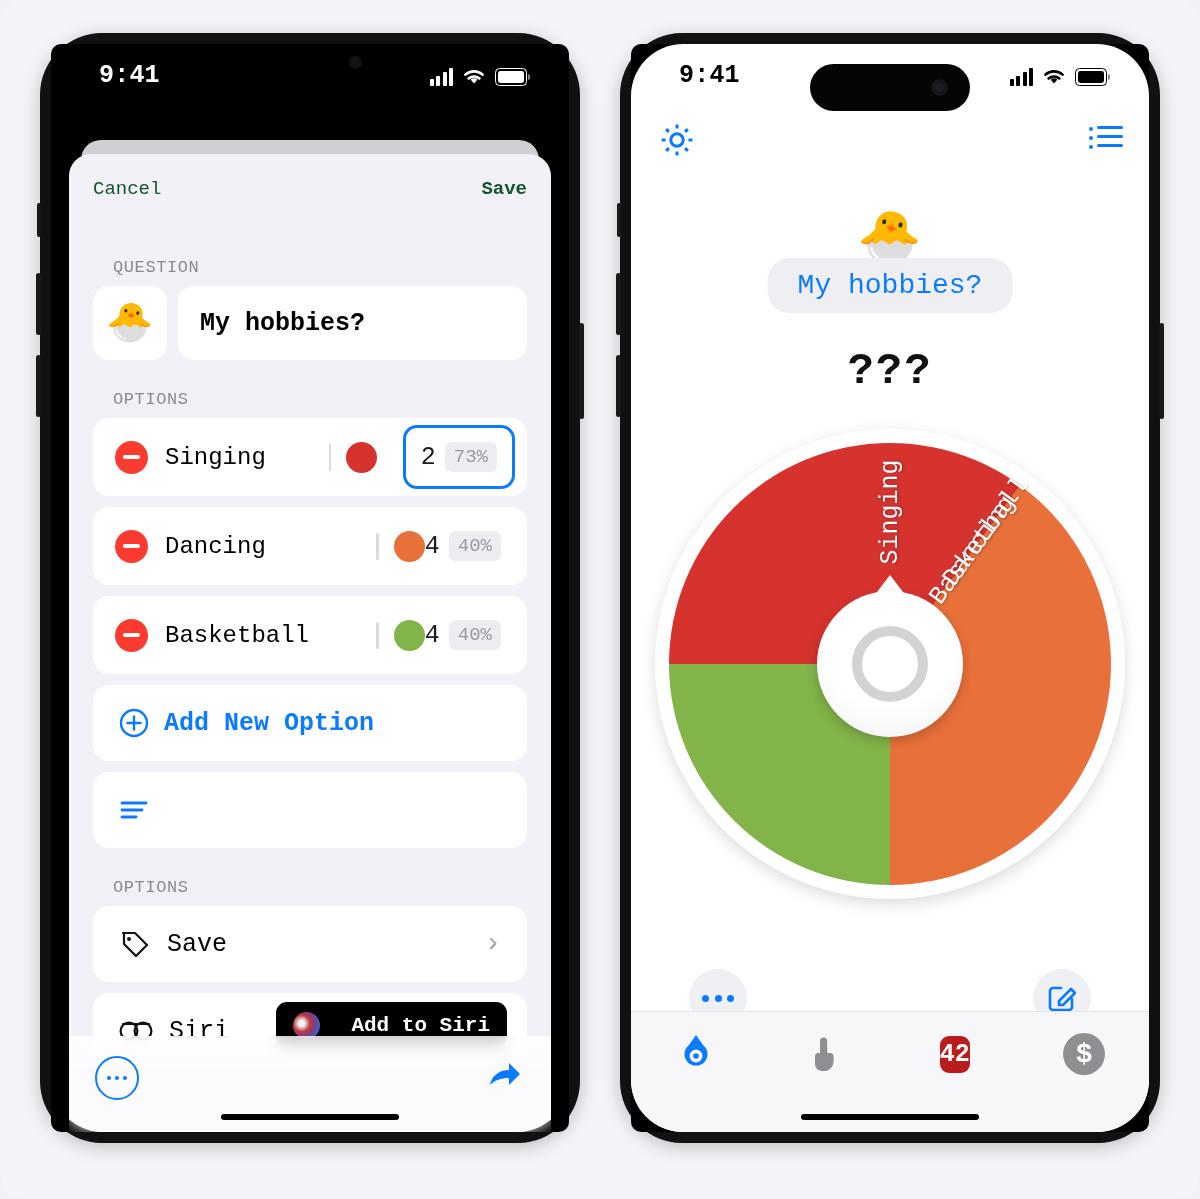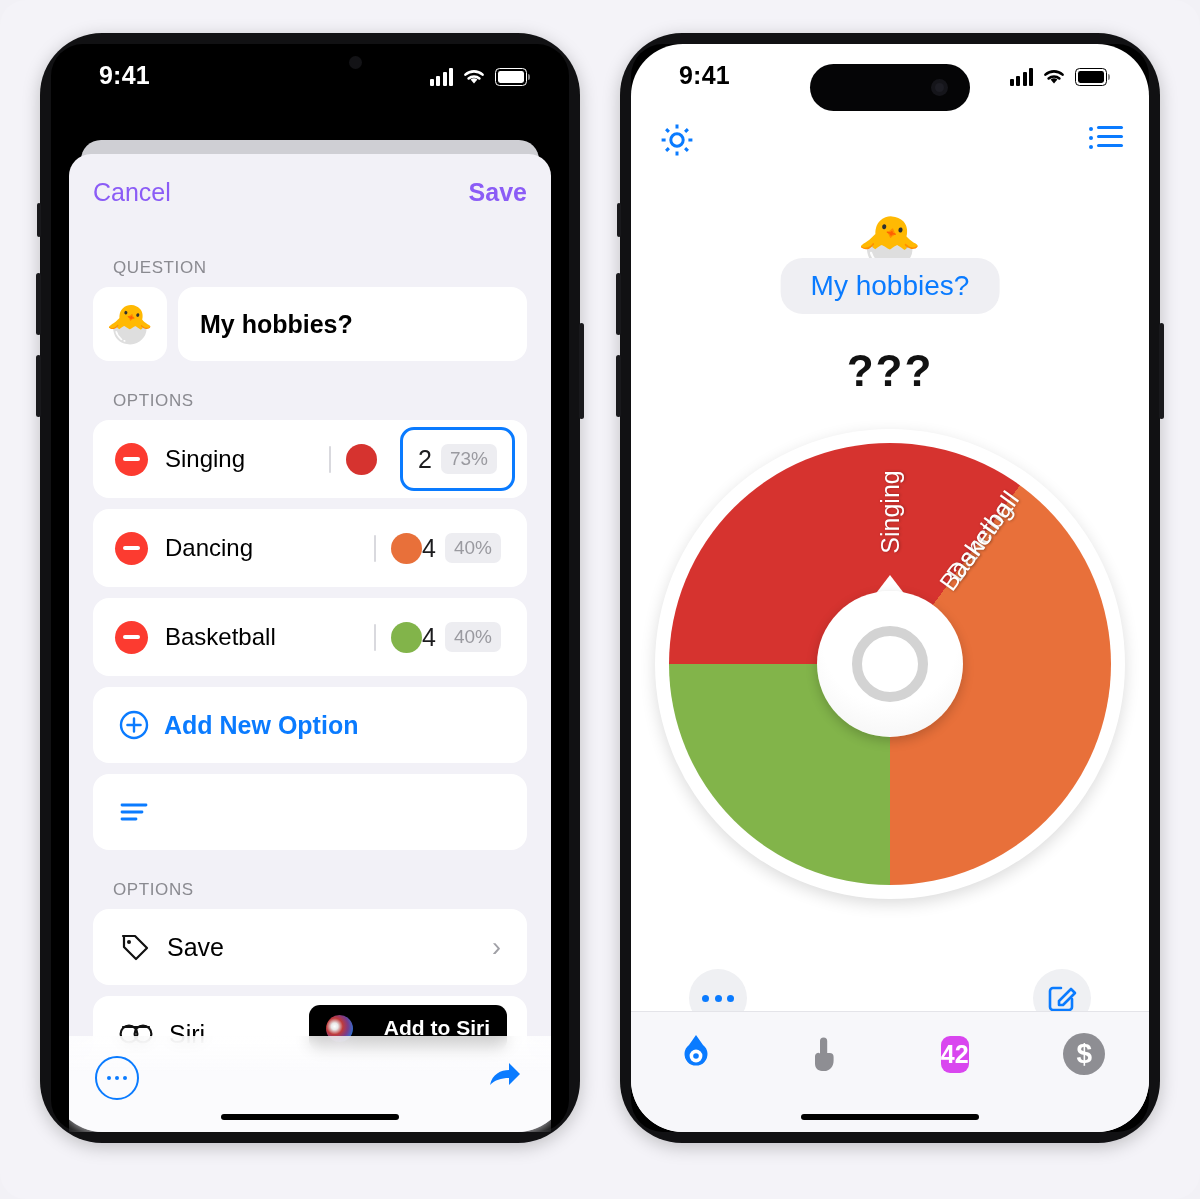--- a/index.html
+++ b/index.html
@@ -9,21 +9,21 @@
     font-family:"Liberation Sans","DejaVu Sans",sans-serif;
     overflow:hidden;
   }
   .canvas{
     position:absolute;left:0;top:0;width:1200px;height:1199px;
     background:#f4f3f8;border-radius:26px;overflow:hidden;
   }
 
   
   .phone{position:absolute;background:#111113;border-radius:62px;box-shadow:0 4px 18px rgba(0,0,0,.22);}
-  .phone .bezel{position:absolute;inset:11px;background:#000;border-radius:32px;overflow:hidden;}
+  .phone .bezel{position:absolute;inset:11px;background:#000;border-radius:10px;overflow:hidden;font-family:Liberation Mono, monospace;}
   .screen{position:absolute;inset:0;overflow:hidden;border-radius:52px;background:#fff;}
 
   #phoneL{left:40px;top:33px;width:540px;height:1110px;}
   #phoneR{left:620px;top:33px;width:540px;height:1110px;}
 
   
   .sbtn{position:absolute;background:#19191c;border-radius:3px;}
 
   
   .statusbar{position:absolute;left:0;top:0;width:100%;height:62px;z-index:6;}
@@ -51,21 +51,21 @@
   .island .cam:after{content:"";position:absolute;inset:4px;border-radius:50%;background:#1d1d24;}
 
   .homebar{position:absolute;left:50%;transform:translateX(-50%);bottom:12px;width:178px;height:6px;border-radius:3px;background:#000;z-index:7;}
 
   
   .screenL{background:#000;}
   .sheet-back{position:absolute;left:30px;right:30px;top:96px;height:60px;background:#cfcfd4;border-radius:20px 20px 0 0;}
   .sheet{position:absolute;left:18px;right:18px;top:110px;bottom:0;background:#f2f1f7;border-radius:22px 22px 0 0;overflow:hidden;}
 
   .sheet-nav{height:74px;position:relative;}
-  .nav-btn{position:absolute;top:24px;font-size:25px;color:#8b5cf6;cursor:pointer;}
+  .nav-btn{position:absolute;top:24px;font-size:19px;color:#14532d;cursor:pointer;}
   .nav-cancel{left:24px;font-weight:400;}
   .nav-save{right:24px;font-weight:700;}
 
   .sheet-body{position:absolute;left:0;right:0;top:74px;bottom:0;overflow:hidden;}
   .sec-label{font-size:17px;color:#8a8a90;letter-spacing:.6px;margin:30px 0 9px 44px;font-weight:400;}
 
   .card{background:#fff;border-radius:16px;margin:0 24px 11px 24px;}
   .qrow{display:flex;gap:11px;margin:0 24px 0 24px;}
   .q-emoji{width:74px;height:74px;background:#fff;border-radius:16px;display:flex;align-items:center;justify-content:center;font-size:38px;}
   .q-field{flex:1;background:#fff;border-radius:16px;display:flex;align-items:center;padding-left:22px;font-size:25px;font-weight:700;color:#000;}
@@ -118,21 +118,21 @@
   .wlabel{position:absolute;left:50%;top:50%;transform-origin:0 0;font-size:25px;font-weight:500;color:#fff;white-space:nowrap;text-shadow:0 1px 3px rgba(0,0,0,.30);}
 
   .ctrls{position:absolute;left:0;right:0;top:920px;height:70px;}
   .c-more{position:absolute;left:58px;top:5px;width:58px;height:58px;border-radius:50%;background:#eff0f3;display:flex;align-items:center;justify-content:center;gap:5.5px;}
   .c-more i{width:7px;height:7px;border-radius:50%;background:#0a7bff;display:block;}
   .c-reset{position:absolute;left:50%;transform:translateX(-50%);top:5px;height:58px;background:#eff0f3;border-radius:29px;display:flex;align-items:center;padding:0 40px;font-size:26px;color:#0a7bff;font-weight:700;}
   .c-edit{position:absolute;right:58px;top:5px;width:58px;height:58px;border-radius:50%;background:#eff0f3;display:flex;align-items:center;justify-content:center;}
 
   .tabbar{position:absolute;left:0;right:0;bottom:0;height:104px;background:#f7f7fa;border-top:1.4px solid #e4e4e9;display:flex;align-items:flex-start;padding-top:16px;}
   .tab{flex:1;display:flex;justify-content:center;align-items:center;height:52px;}
-  .badge42{background:#d946ef;color:#fff;border-radius:9px;font-size:25px;font-weight:700;padding:4px 0;}
+  .badge42{background:#b91c1c;color:#fff;border-radius:9px;font-size:25px;font-weight:700;padding:4px 0;}
   .dollar{width:42px;height:42px;border-radius:50%;background:#8e8e93;color:#fff;display:flex;align-items:center;justify-content:center;font-size:28px;font-weight:700;}
 </style>
 </head>
 <body>
 
 <div class="canvas">
 
   <div class="phone" id="phoneL">
     <div class="sbtn" style="left:-3px;top:170px;width:4px;height:34px;"></div>
     <div class="sbtn" style="left:-4px;top:240px;width:5px;height:62px;"></div>

